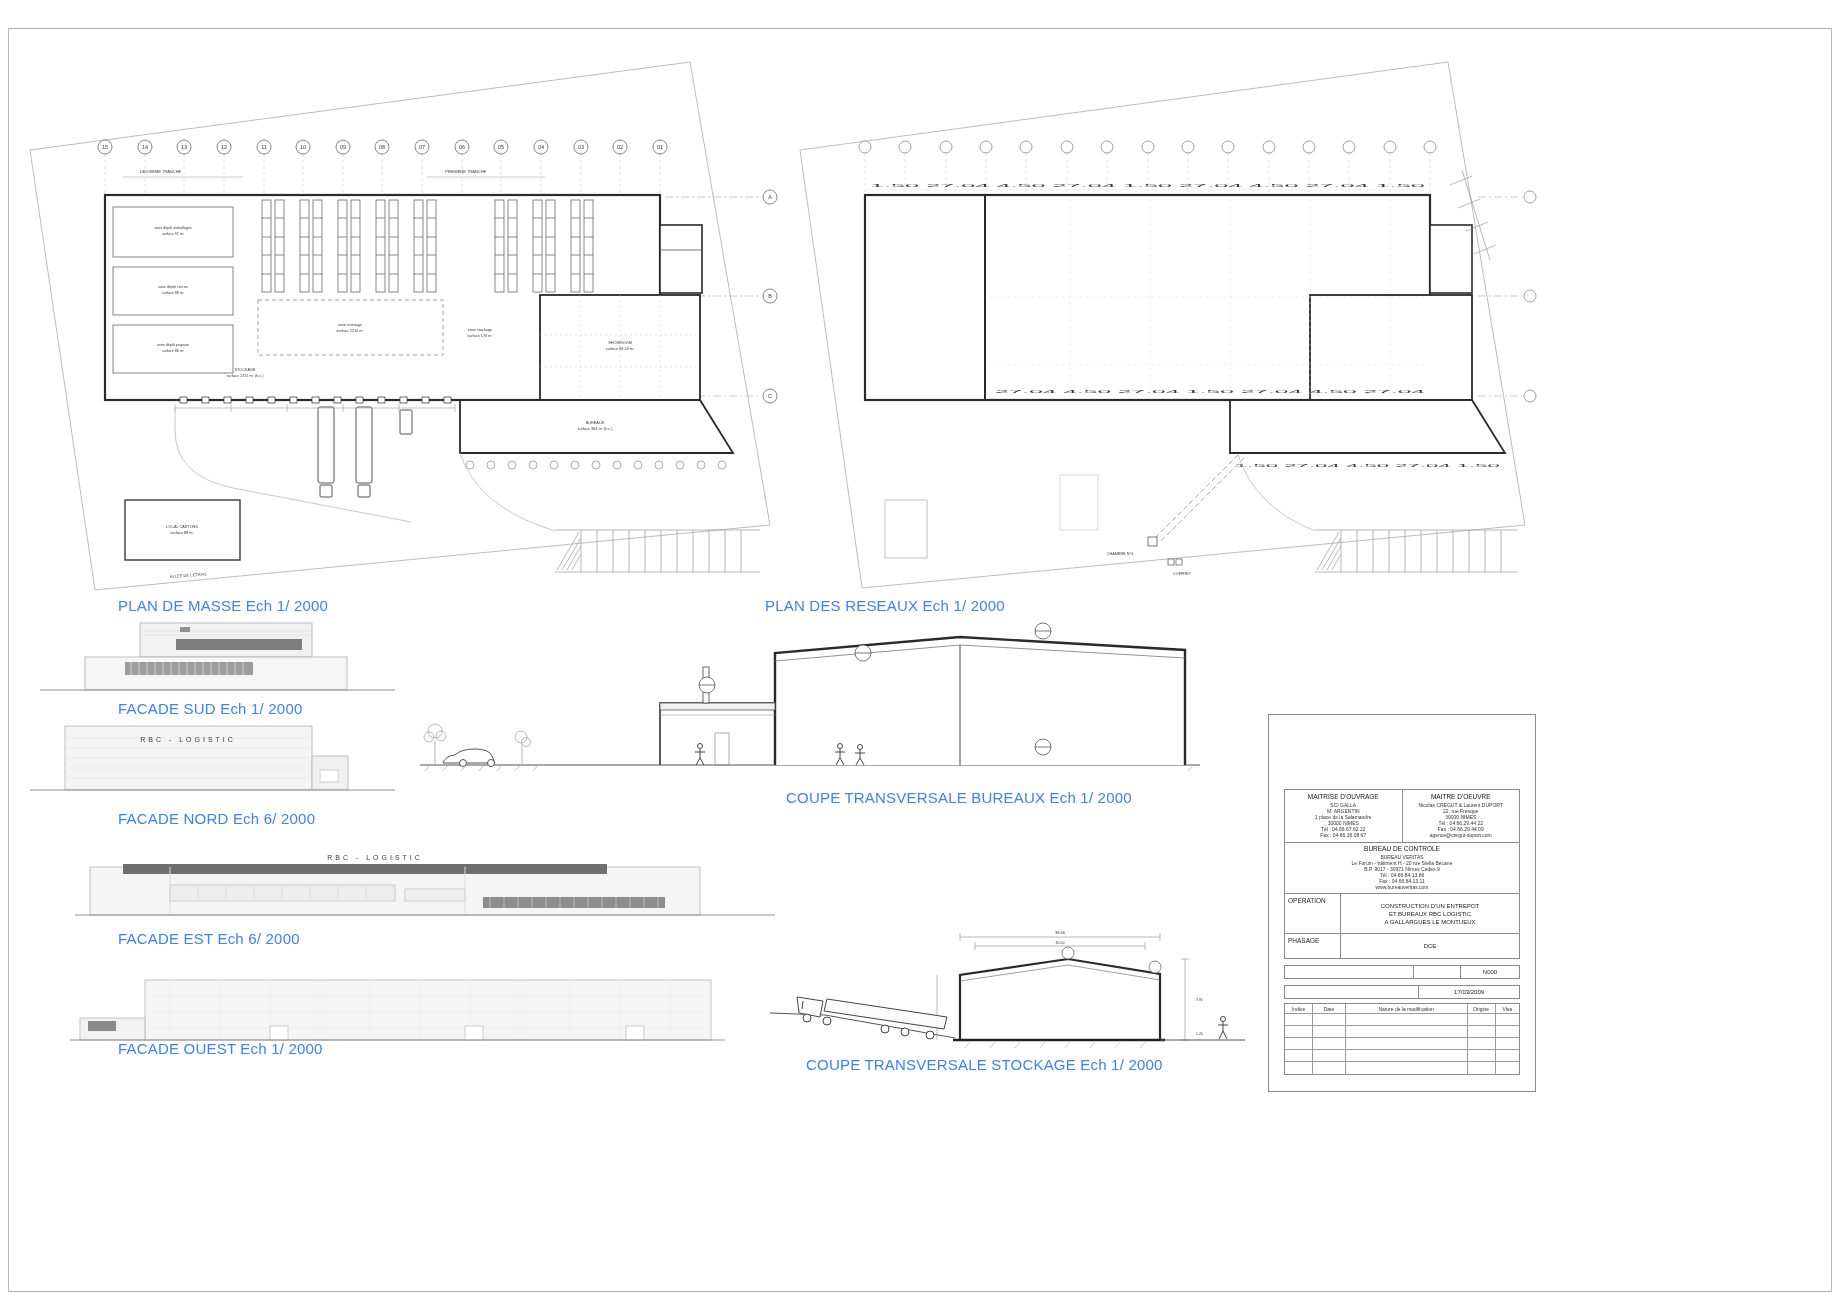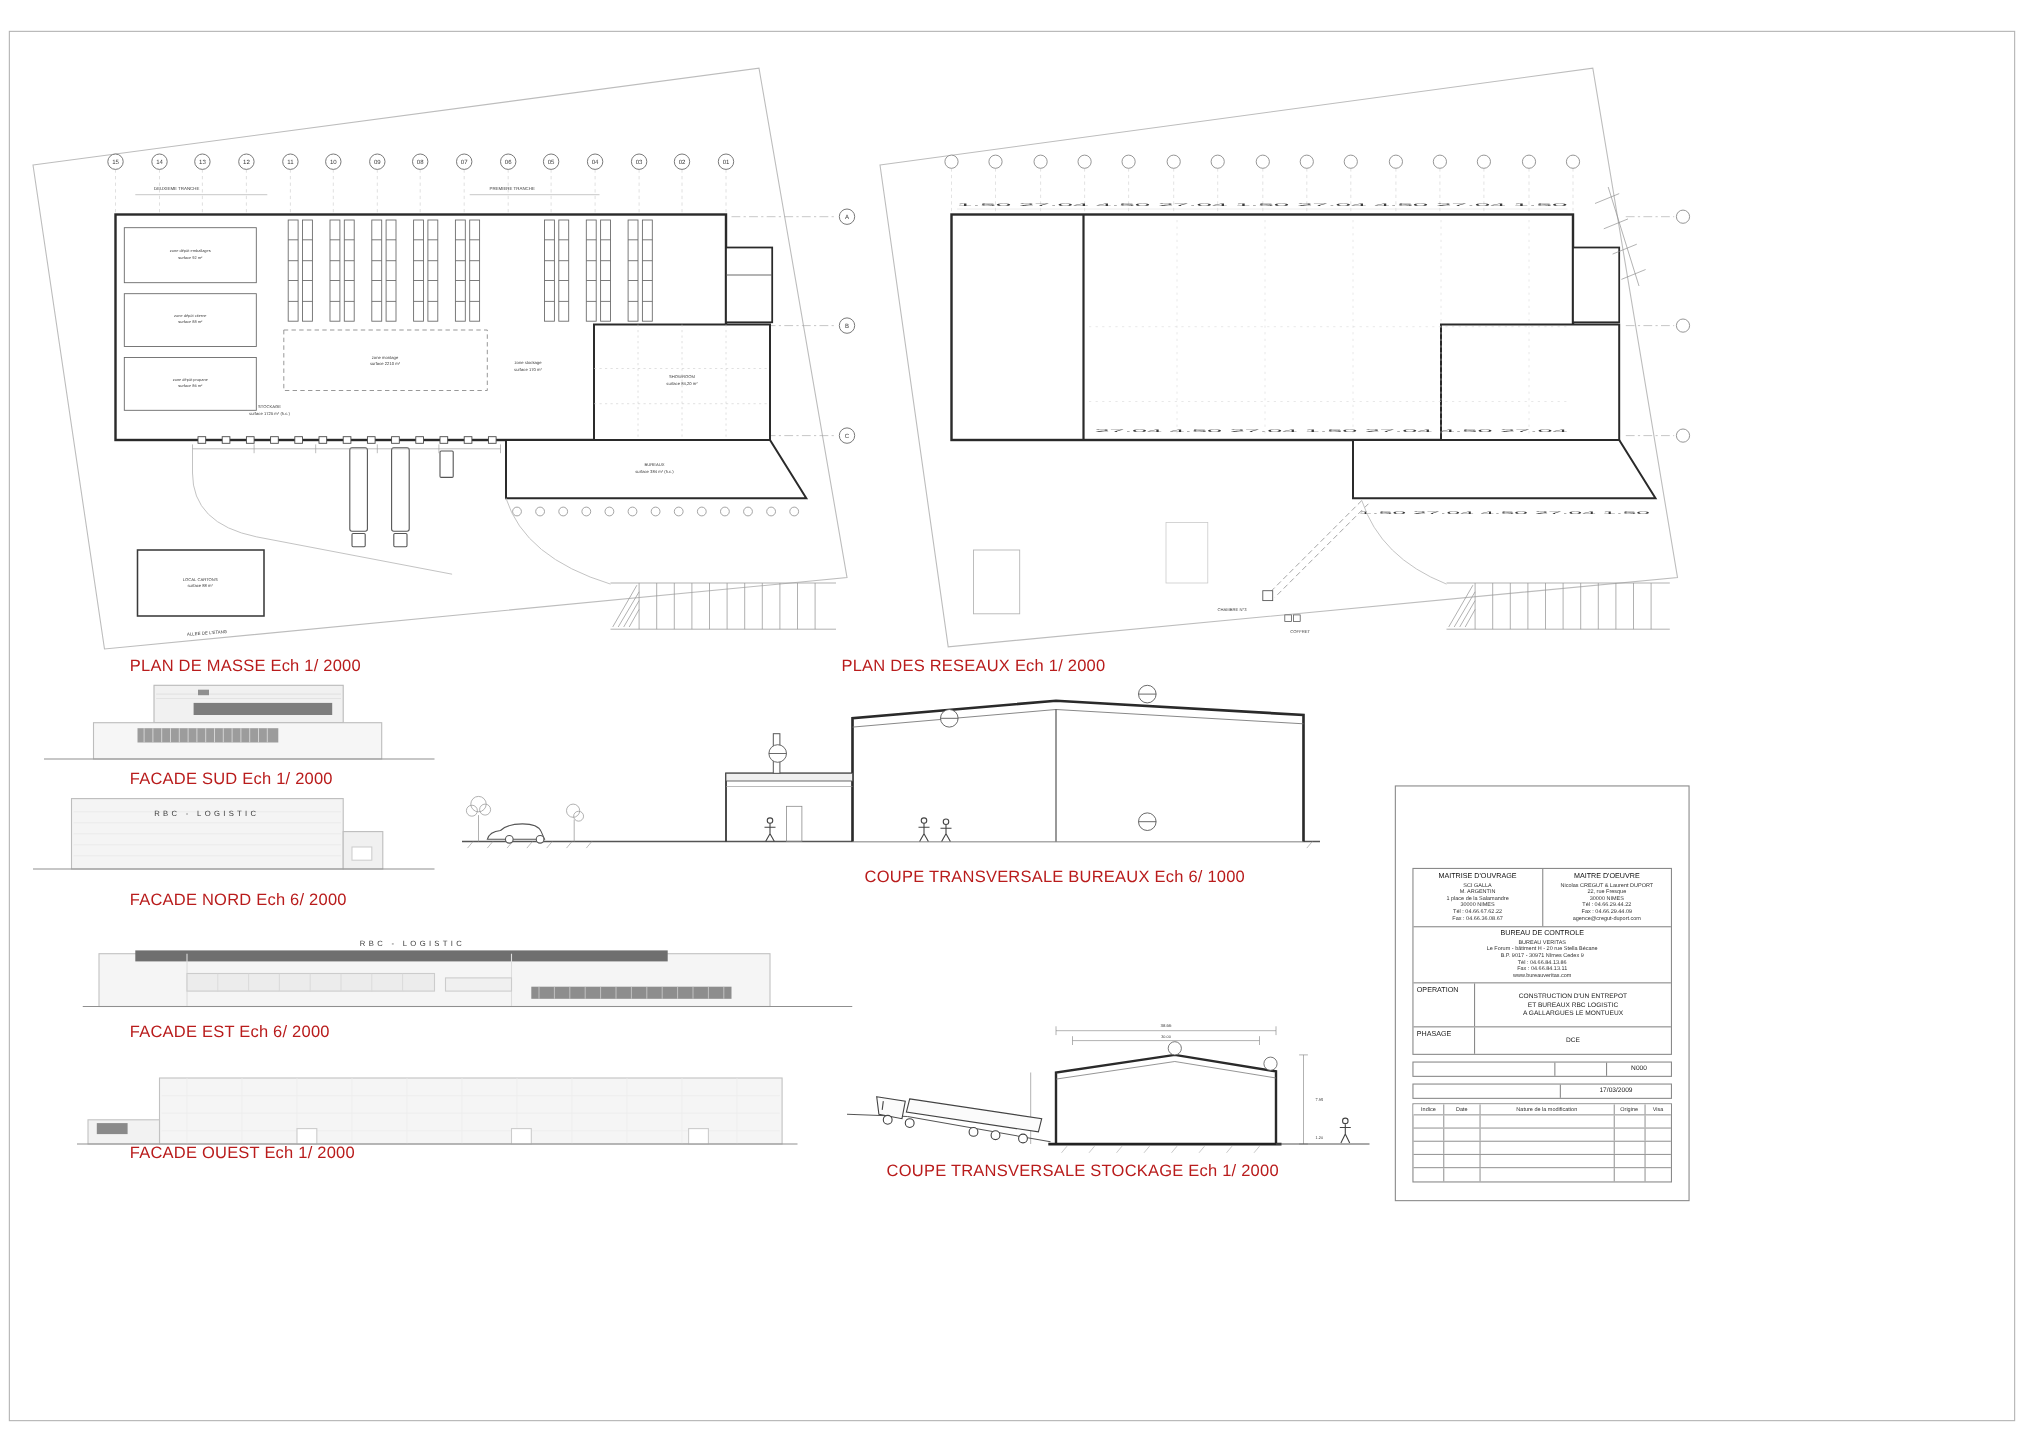--- a/index.html
+++ b/index.html
@@ -1,21 +1,21 @@
 <!DOCTYPE html>
 <html><head>
 <meta charset="utf-8">
 <style>
   * { margin:0; padding:0; box-sizing:border-box; }
   html,body { background:#ffffff; }
   .page { position:relative; width:1838px; height:1300px; background:#fff;
           font-family:"Liberation Sans", sans-serif; overflow:hidden; }
   .sheet-border { position:absolute; left:8px; top:28px; width:1824px; height:1264px;
                   border:1px solid #b3b3b3; }
-  .caption { position:absolute; font-size:15px; color:#b91c1c; white-space:nowrap;
+  .caption { position:absolute; font-size:15px; color:#3b82f6; white-space:nowrap;
              letter-spacing:0.2px; }
   .drawing { position:absolute; }
   svg text { font-family:"Liberation Sans", sans-serif; fill:#3a3a3a; }
 
   
   .tb { position:absolute; left:1268px; top:714px; width:268px; height:378px;
         border:1px solid #8a8a8a; background:#fff; font-size:6px; color:#222; }
   .tb-content { margin:74px 15px 0 15px; }
   .tb-t1 { border:1px solid #8a8a8a; }
   .tb-parties { display:flex; border-bottom:1px solid #8a8a8a; }
@@ -563,21 +563,21 @@
     <g stroke="#999" stroke-width="0.7" fill="none">
       <circle cx="20" cy="116" r="7"></circle>
         <circle cx="26" cy="121" r="5"></circle>
         <circle cx="14" cy="122" r="5"></circle>
         <line x1="20" y1="126" x2="20" y2="150"></line>
       <circle cx="106" cy="122" r="6"></circle>
         <circle cx="111" cy="127" r="4.5"></circle>
         <line x1="107" y1="130" x2="107" y2="150"></line>
     </g>
   </svg>
-  <div class="caption" style="left:786px;top:789px">COUPE TRANSVERSALE BUREAUX  Ech 6/ 1000</div>
+  <div class="caption" style="left:786px;top:789px">COUPE TRANSVERSALE BUREAUX  Ech 1/ 2000</div>
 
   <svg class="drawing" style="left:765px;top:915px" width="490" height="140" viewBox="0 0 490 140">
     <g stroke="#8a8a8a" stroke-width="0.6">
       <line x1="195" y1="22" x2="395" y2="22"></line>
       <line x1="195" y1="18" x2="195" y2="26"></line>
         <line x1="395" y1="18" x2="395" y2="26"></line>
       <line x1="210" y1="31" x2="380" y2="31"></line>
       <line x1="210" y1="27" x2="210" y2="35"></line>
         <line x1="380" y1="27" x2="380" y2="35"></line>
       <line x1="420" y1="44" x2="420" y2="125"></line>

